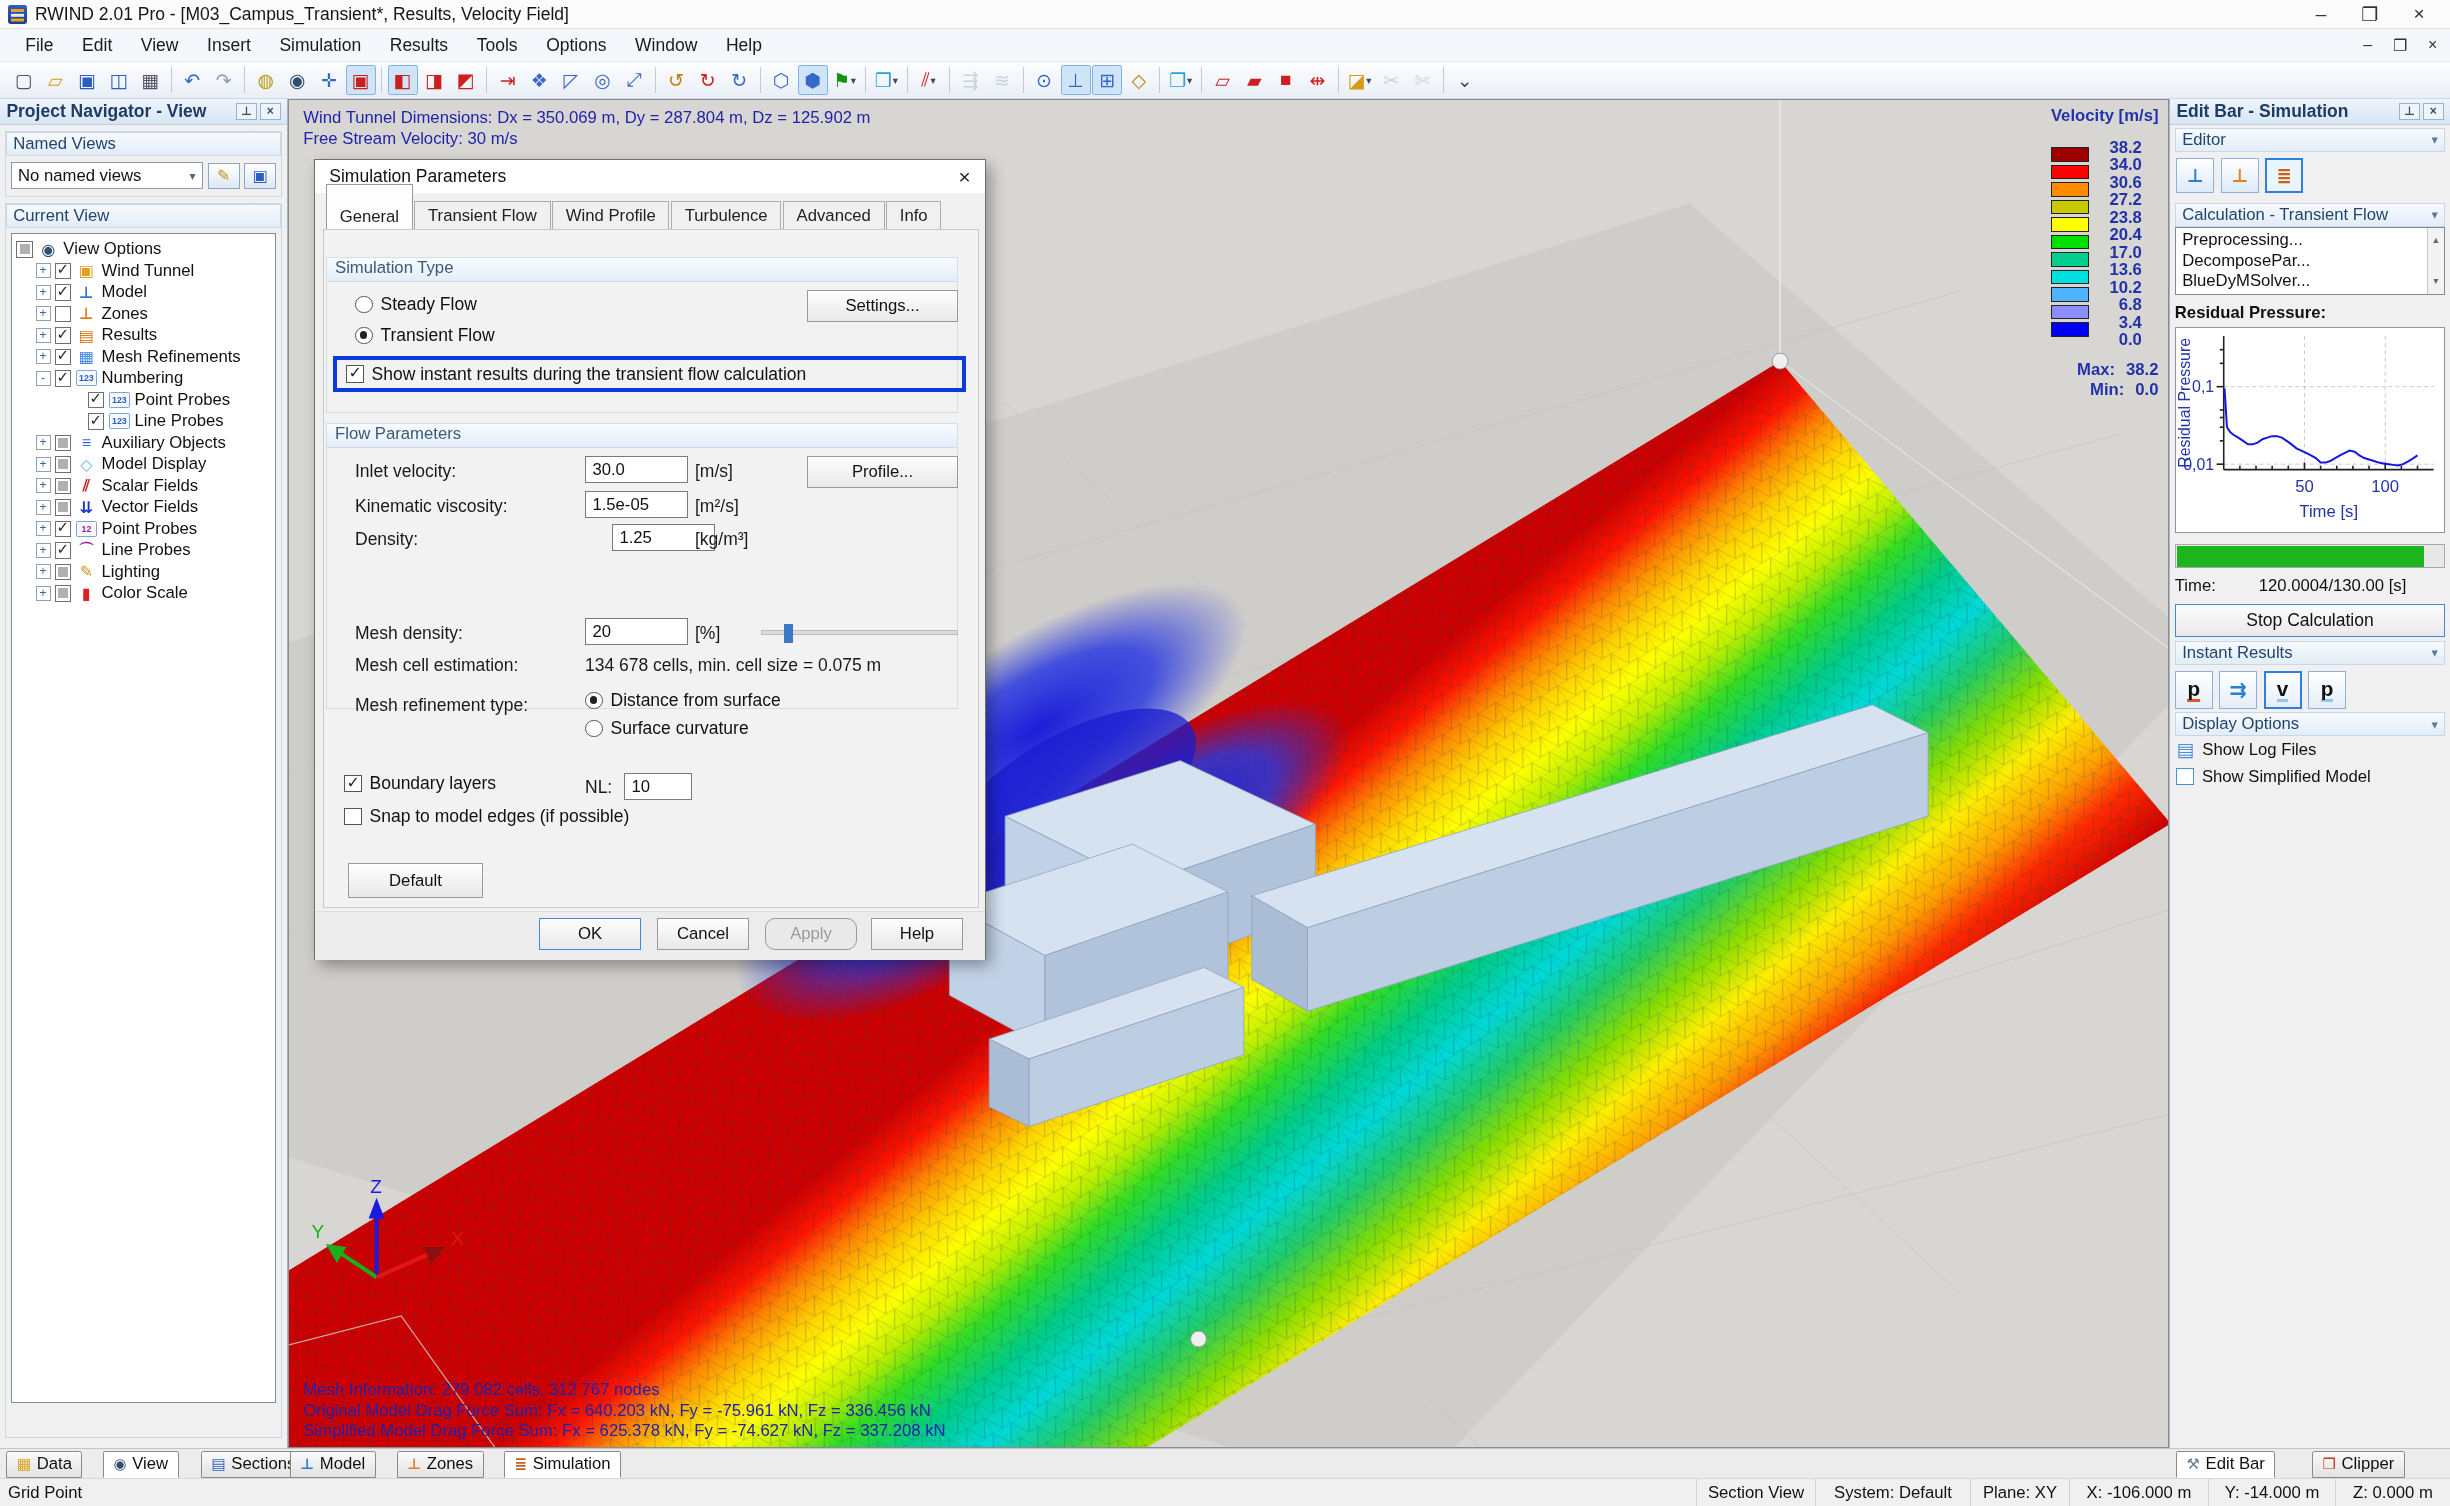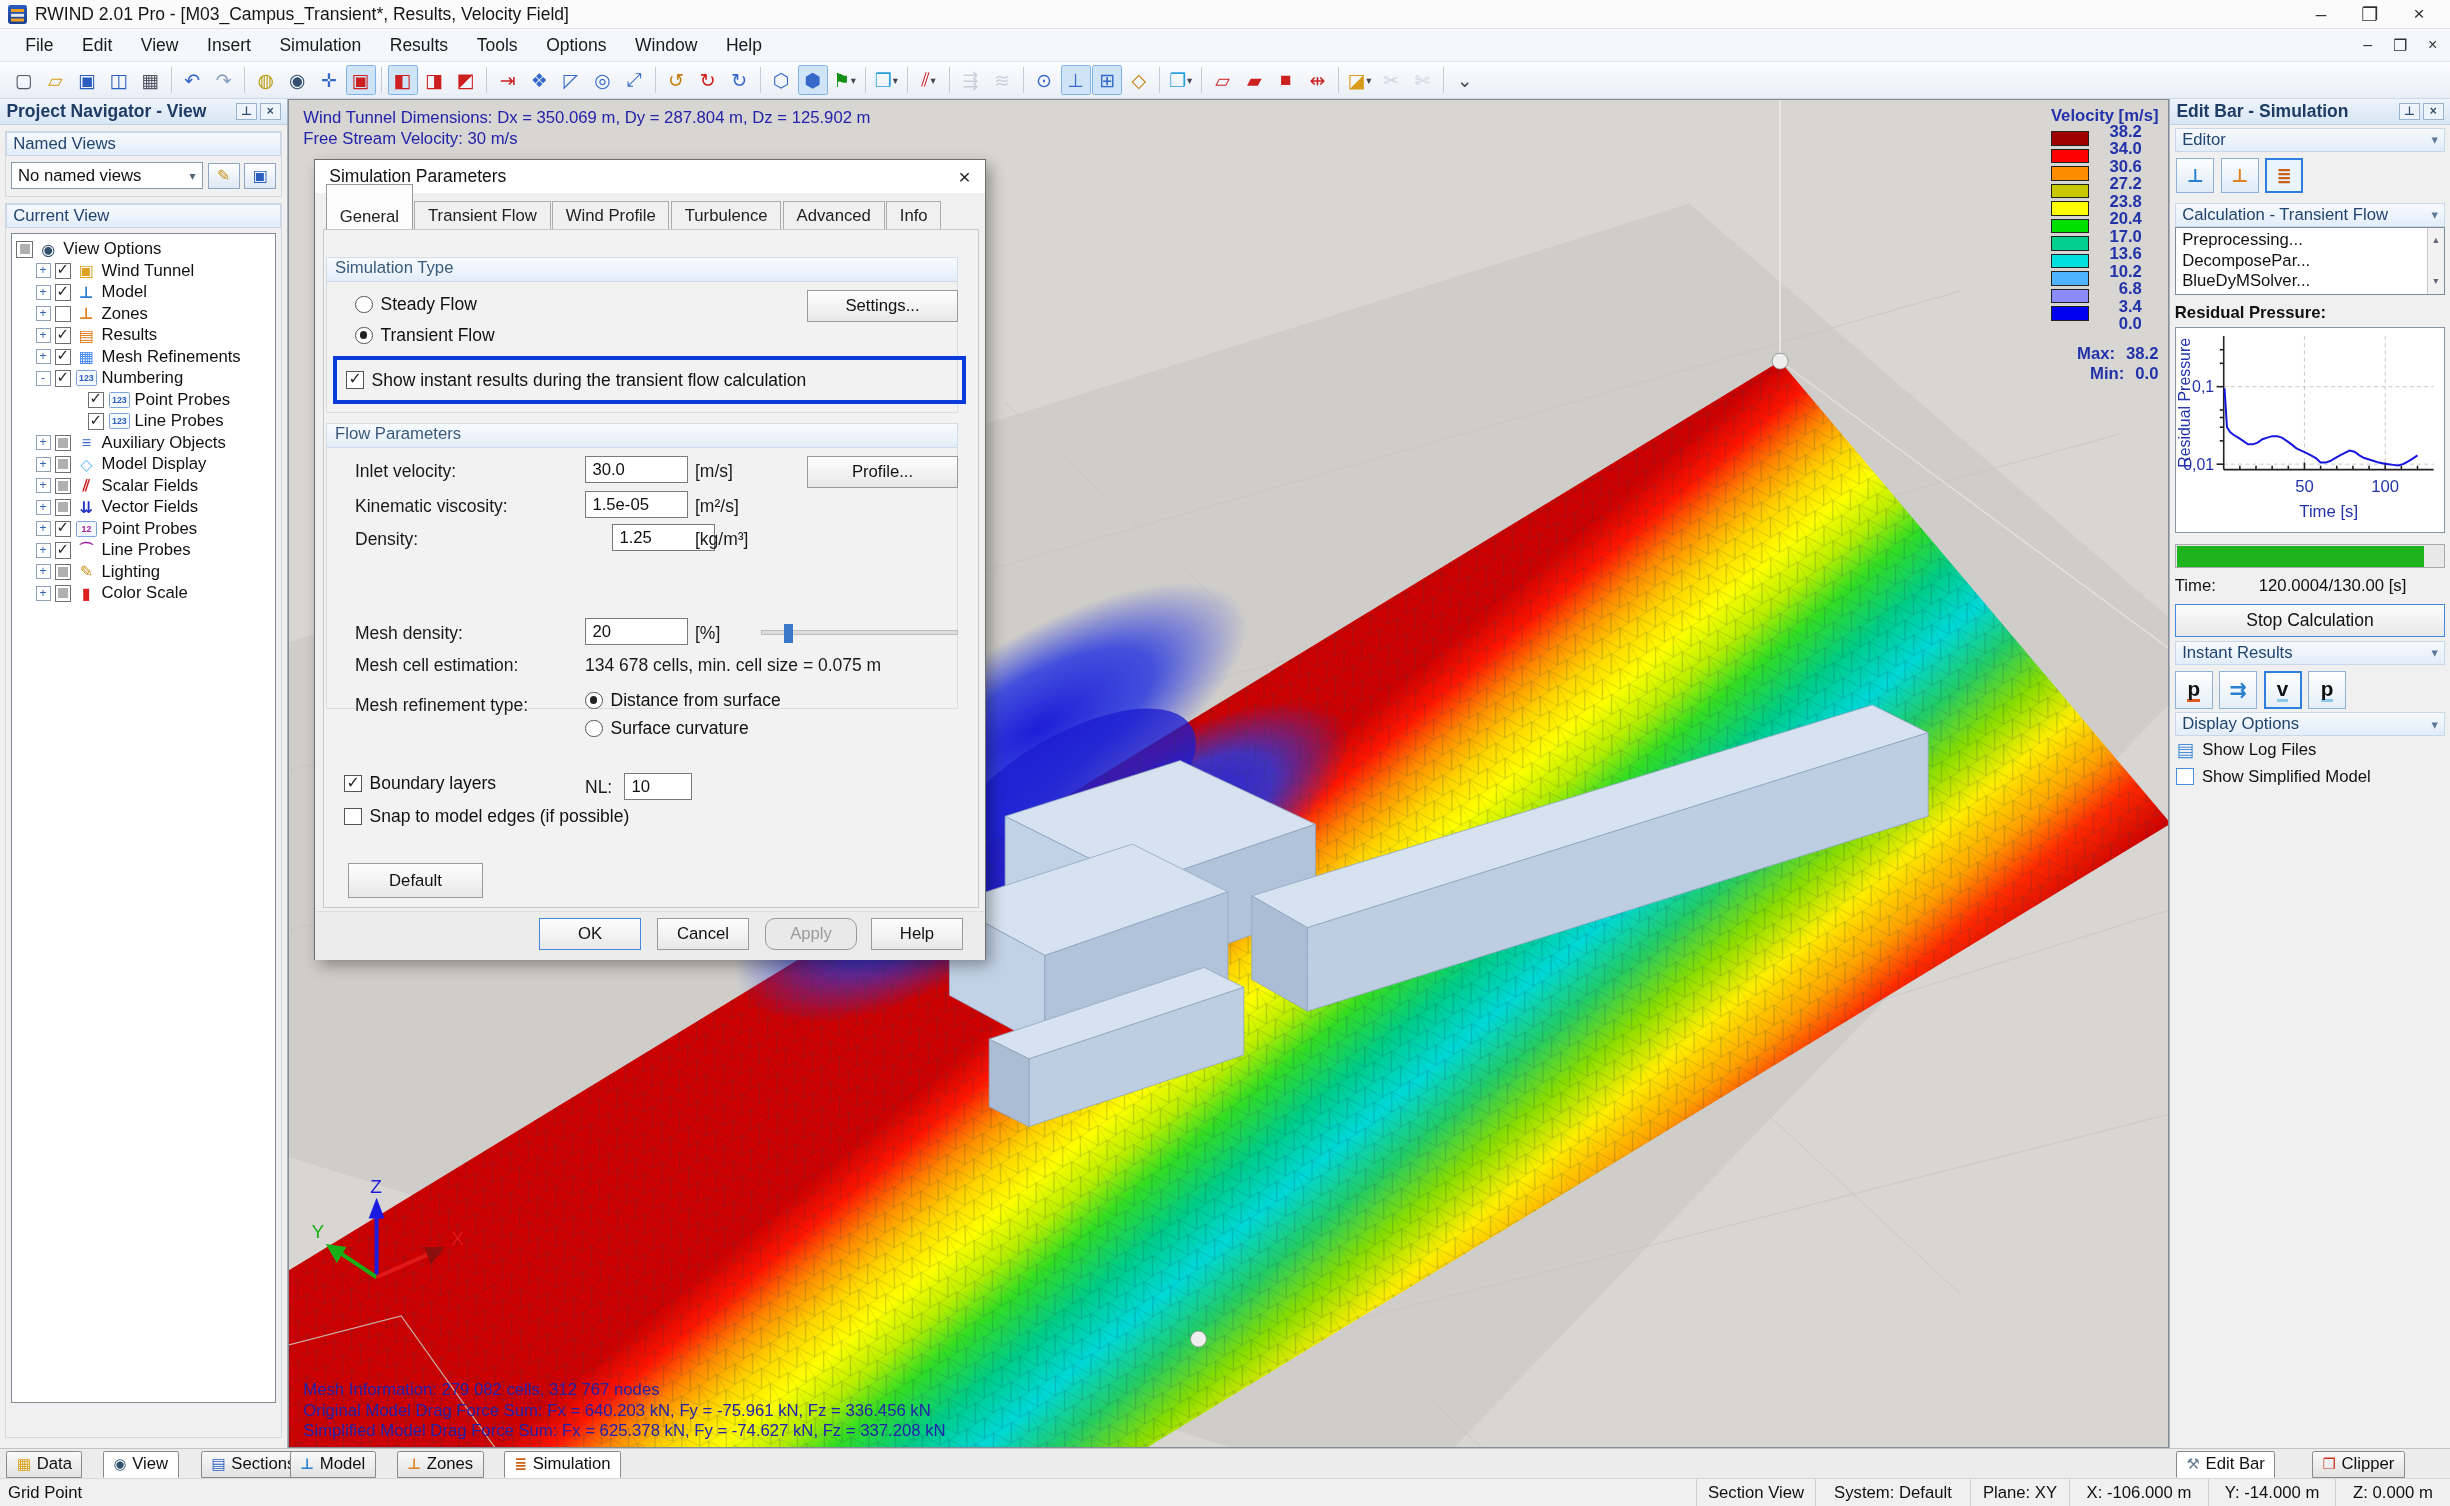--- a/index.html
+++ b/index.html
@@ -38,21 +38,21 @@
   .texp{width:15px;height:15px;border:0.8px solid #8fa2b5;background:#fff;color:#3366aa;font-size:12px;line-height:12.7px;text-align:center;margin-right:4px;flex:none;}
   .tchk{width:16.7px;height:16.7px;border:1.6px solid #6f6f6f;background:#fff;margin-right:4.8px;flex:none;position:relative;}
   .tchk.on:after{content:"✓";position:absolute;left:0.8px;top:-3.2px;font-size:15px;font-weight:700;color:#222;}
   .tchk.mixed:after{content:"";position:absolute;left:2.4px;top:2.4px;right:2.4px;bottom:2.4px;background:#b0b0b0;}
   .tico{width:20.7px;flex:none;text-align:center;margin-right:4.8px;font-size:16px;font-weight:700;}
   .tico.boxed{font-size:8.8px;font-weight:700;border:0.8px solid #7fa2d8;background:#f4f8ff;height:16px;line-height:14.3px;border-radius:1.6px;}
   
   .vp{position:absolute;left:288px;top:99px;width:1881px;height:1349px;background:#d8d6d3;border:0.8px solid #858d99;overflow:hidden;}
   .vptext{position:absolute;color:#2222aa;font-size:16.7px;line-height:20.7px;z-index:5;}
   .legend{position:absolute;right:9.5px;top:6.4px;z-index:5;color:#2233aa;font-weight:600;font-size:16.7px;}
-  .legend .ltitle{text-align:center;margin-bottom:5px;}
+  .legend .ltitle{text-align:center;margin-bottom:21px;}
   .lwrap{display:flex;}
   .lswcol .lsw{width:38px;height:14.3px;border:1.2px solid #222;margin-bottom:3.2px;}
   .lvalcol{margin-left:8px;margin-top:-8.8px;}
   .lvalcol div{height:17.5px;line-height:17.5px;text-align:right;width:45px;}
   .lminmax{margin-top:11px;}
   .lminmax div{display:flex;justify-content:flex-end;gap:11px;}
   
   .dlg{position:absolute;left:314px;top:159px;width:672px;height:801px;background:#f0f0f0;border:0.8px solid #6e6e6e;box-shadow:4.8px 6.4px 14.3px rgba(0,0,0,.35);z-index:50;}
   .dtitle{height:33px;background:#fff;display:flex;align-items:center;padding:0 14.3px;font-size:17.5px;}
   .dclose{margin-left:auto;font-size:20.7px;color:#222;}
@@ -65,21 +65,21 @@
   .radio{display:flex;align-items:center;gap:8px;font-size:17.5px;position:absolute;}
   .rdot{width:17.5px;height:17.5px;border:1.2px solid #555;border-radius:50%;background:#fff;position:relative;flex:none;}
   .rdot.sel:after{content:"";position:absolute;left:3.6px;top:3.6px;width:7.2px;height:7.2px;border-radius:50%;background:#222;}
   .dchk{width:17.5px;height:17.5px;border:1.2px solid #555;background:#fff;position:relative;flex:none;}
   .dchk.on:after{content:"✓";position:absolute;left:1.6px;top:-3.2px;font-size:16px;font-weight:700;color:#222;}
   .dbtn{position:absolute;height:32px;background:linear-gradient(#fefefe,#e8e8e8);border:0.8px solid #9a9a9a;font-size:16.7px;display:flex;align-items:center;justify-content:center;}
   .dbtn.focus{border:1.6px solid #3f8ae0;}
   .dbtn.disabled{color:#9a9a9a;background:#e9e9e9;border-radius:10px;}
   .field{position:absolute;height:27px;background:#fff;border:0.8px solid #7a7a7a;font-size:16.7px;display:flex;align-items:center;padding:0 6.4px;}
   .dlabel{position:absolute;font-size:17.5px;color:#1a1a1a;white-space:nowrap;}
-  .hl{position:absolute;left:17.5px;top:196px;width:633px;height:48px;border:4px solid #0b3bdd;display:flex;align-items:center;padding-left:9.5px;background:transparent;}
+  .hl{position:absolute;left:17.5px;top:196px;width:633px;height:36px;border:4px solid #0b3bdd;display:flex;align-items:center;padding-left:9.5px;background:transparent;}
   .slider{position:absolute;width:197px;height:4.8px;background:#dcdcdc;border:0.8px solid #bdbdbd;}
   .sthumb{position:absolute;top:-7.2px;width:8.8px;height:19px;background:#3c78c8;}
   
   .rp{position:absolute;left:2169px;top:99px;width:281px;height:1349px;background:#f0f0f0;border-left:0.8px solid #aab2bc;}
   .rsec{margin:3.2px 4.8px 0 4.8px;}
   .ebtn{width:38px;height:35px;border:0.8px solid #8fb0d8;background:linear-gradient(#ffffff,#ddeaf8);display:flex;align-items:center;justify-content:center;font-size:18.3px;font-weight:700;margin-right:6.4px;}
   .ebtn.active{border:2px solid #2f7fe0;background:#eaf4fd;}
   .listbox{background:#fff;border:0.8px solid #7f8b99;height:68px;position:relative;font-size:16.7px;padding:2.4px 19px 0 6.4px;line-height:20.7px;}
   .lscroll{position:absolute;right:0;top:0;bottom:0;width:17.5px;border-left:0.8px solid #c8c8c8;background:#f2f2f2;display:flex;flex-direction:column;justify-content:space-between;align-items:center;font-size:8.8px;color:#667;padding:2.4px 0;}
   .chartbox{background:#fff;border:0.8px solid #8a96a4;margin-top:4.8px;}

